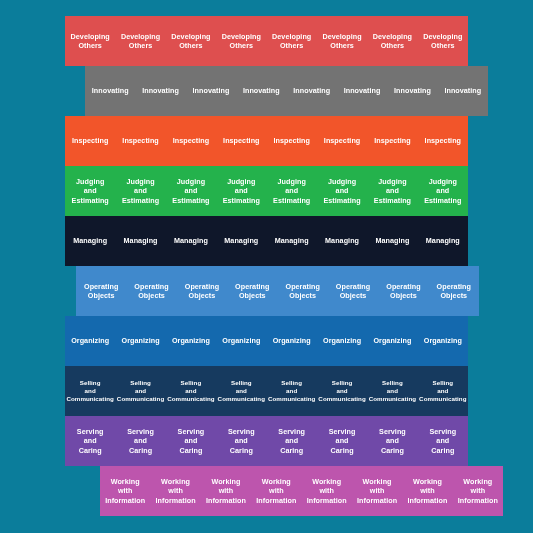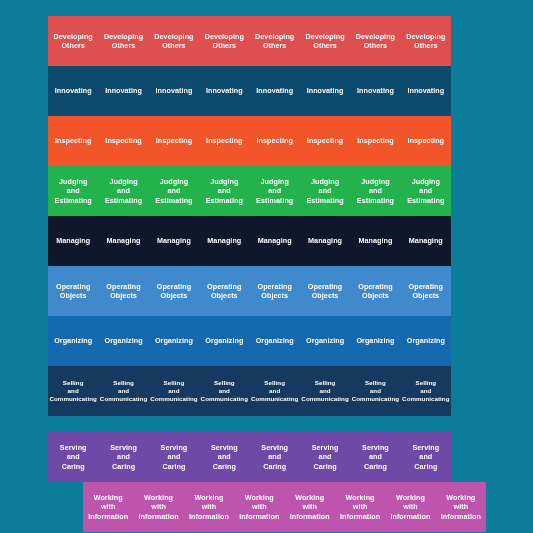--- a/index.html
+++ b/index.html
@@ -14,21 +14,21 @@
     background: #0b7d9b;
   }
   #stage {
     position: relative;
     width: 533px;
     height: 533px;
     background: #0b7d9b;
   }
   #grid {
     position: absolute;
-    left: 48px;
+    left: 65px;
     top: 16px;
     width: 403px;
     height: 500px;
     display: flex;
     flex-direction: column;
   }
   .row {
     display: flex;
     flex-direction: row;
     width: 100%;
@@ -72,21 +72,21 @@
 Others</div>
         <div class="cell" style="color: rgb(255, 255, 255);">Developing
 Others</div>
         <div class="cell" style="color: rgb(255, 255, 255);">Developing
 Others</div>
         <div class="cell" style="color: rgb(255, 255, 255);">Developing
 Others</div>
         <div class="cell" style="color: rgb(255, 255, 255);">Developing
 Others</div>
       </div>
-      <div class="row" style="background: #0c4a6e;">
+      <div class="row" style="background: #737373; margin-left: 20px;">
         <div class="cell" style="color: rgb(255, 255, 255);">Innovating</div>
         <div class="cell" style="color: rgb(255, 255, 255);">Innovating</div>
         <div class="cell" style="color: rgb(255, 255, 255);">Innovating</div>
         <div class="cell" style="color: rgb(255, 255, 255);">Innovating</div>
         <div class="cell" style="color: rgb(255, 255, 255);">Innovating</div>
         <div class="cell" style="color: rgb(255, 255, 255);">Innovating</div>
         <div class="cell" style="color: rgb(255, 255, 255);">Innovating</div>
         <div class="cell" style="color: rgb(255, 255, 255);">Innovating</div>
       </div>
       <div class="row" style="background: rgb(242, 85, 42);">
@@ -128,21 +128,21 @@
       <div class="row" style="background: #0f172a;">
         <div class="cell" style="color: rgb(255, 255, 255);">Managing</div>
         <div class="cell" style="color: rgb(255, 255, 255);">Managing</div>
         <div class="cell" style="color: rgb(255, 255, 255);">Managing</div>
         <div class="cell" style="color: rgb(255, 255, 255);">Managing</div>
         <div class="cell" style="color: rgb(255, 255, 255);">Managing</div>
         <div class="cell" style="color: rgb(255, 255, 255);">Managing</div>
         <div class="cell" style="color: rgb(255, 255, 255);">Managing</div>
         <div class="cell" style="color: rgb(255, 255, 255);">Managing</div>
       </div>
-      <div class="row" style="background: rgb(64, 137, 204);">
+      <div class="row" style="background: rgb(64, 137, 204); margin-left: 11px;">
         <div class="cell" style="color: rgb(255, 255, 255);">Operating
 Objects</div>
         <div class="cell" style="color: rgb(255, 255, 255);">Operating
 Objects</div>
         <div class="cell" style="color: rgb(255, 255, 255);">Operating
 Objects</div>
         <div class="cell" style="color: rgb(255, 255, 255);">Operating
 Objects</div>
         <div class="cell" style="color: rgb(255, 255, 255);">Operating
 Objects</div>
@@ -182,21 +182,21 @@
         <div class="cell small" style="color: rgb(255, 255, 255);">Selling
 and
 Communicating</div>
         <div class="cell small" style="color: rgb(255, 255, 255);">Selling
 and
 Communicating</div>
         <div class="cell small" style="color: rgb(255, 255, 255);">Selling
 and
 Communicating</div>
       </div>
-      <div class="row" style="background: rgb(112, 73, 168); margin-top: 16px;">
+      <div class="row" style="background: rgb(112, 73, 168);">
         <div class="cell" style="color: rgb(255, 255, 255);">Serving
 and
 Caring</div>
         <div class="cell" style="color: rgb(255, 255, 255);">Serving
 and
 Caring</div>
         <div class="cell" style="color: rgb(255, 255, 255);">Serving
 and
 Caring</div>
         <div class="cell" style="color: rgb(255, 255, 255);">Serving

